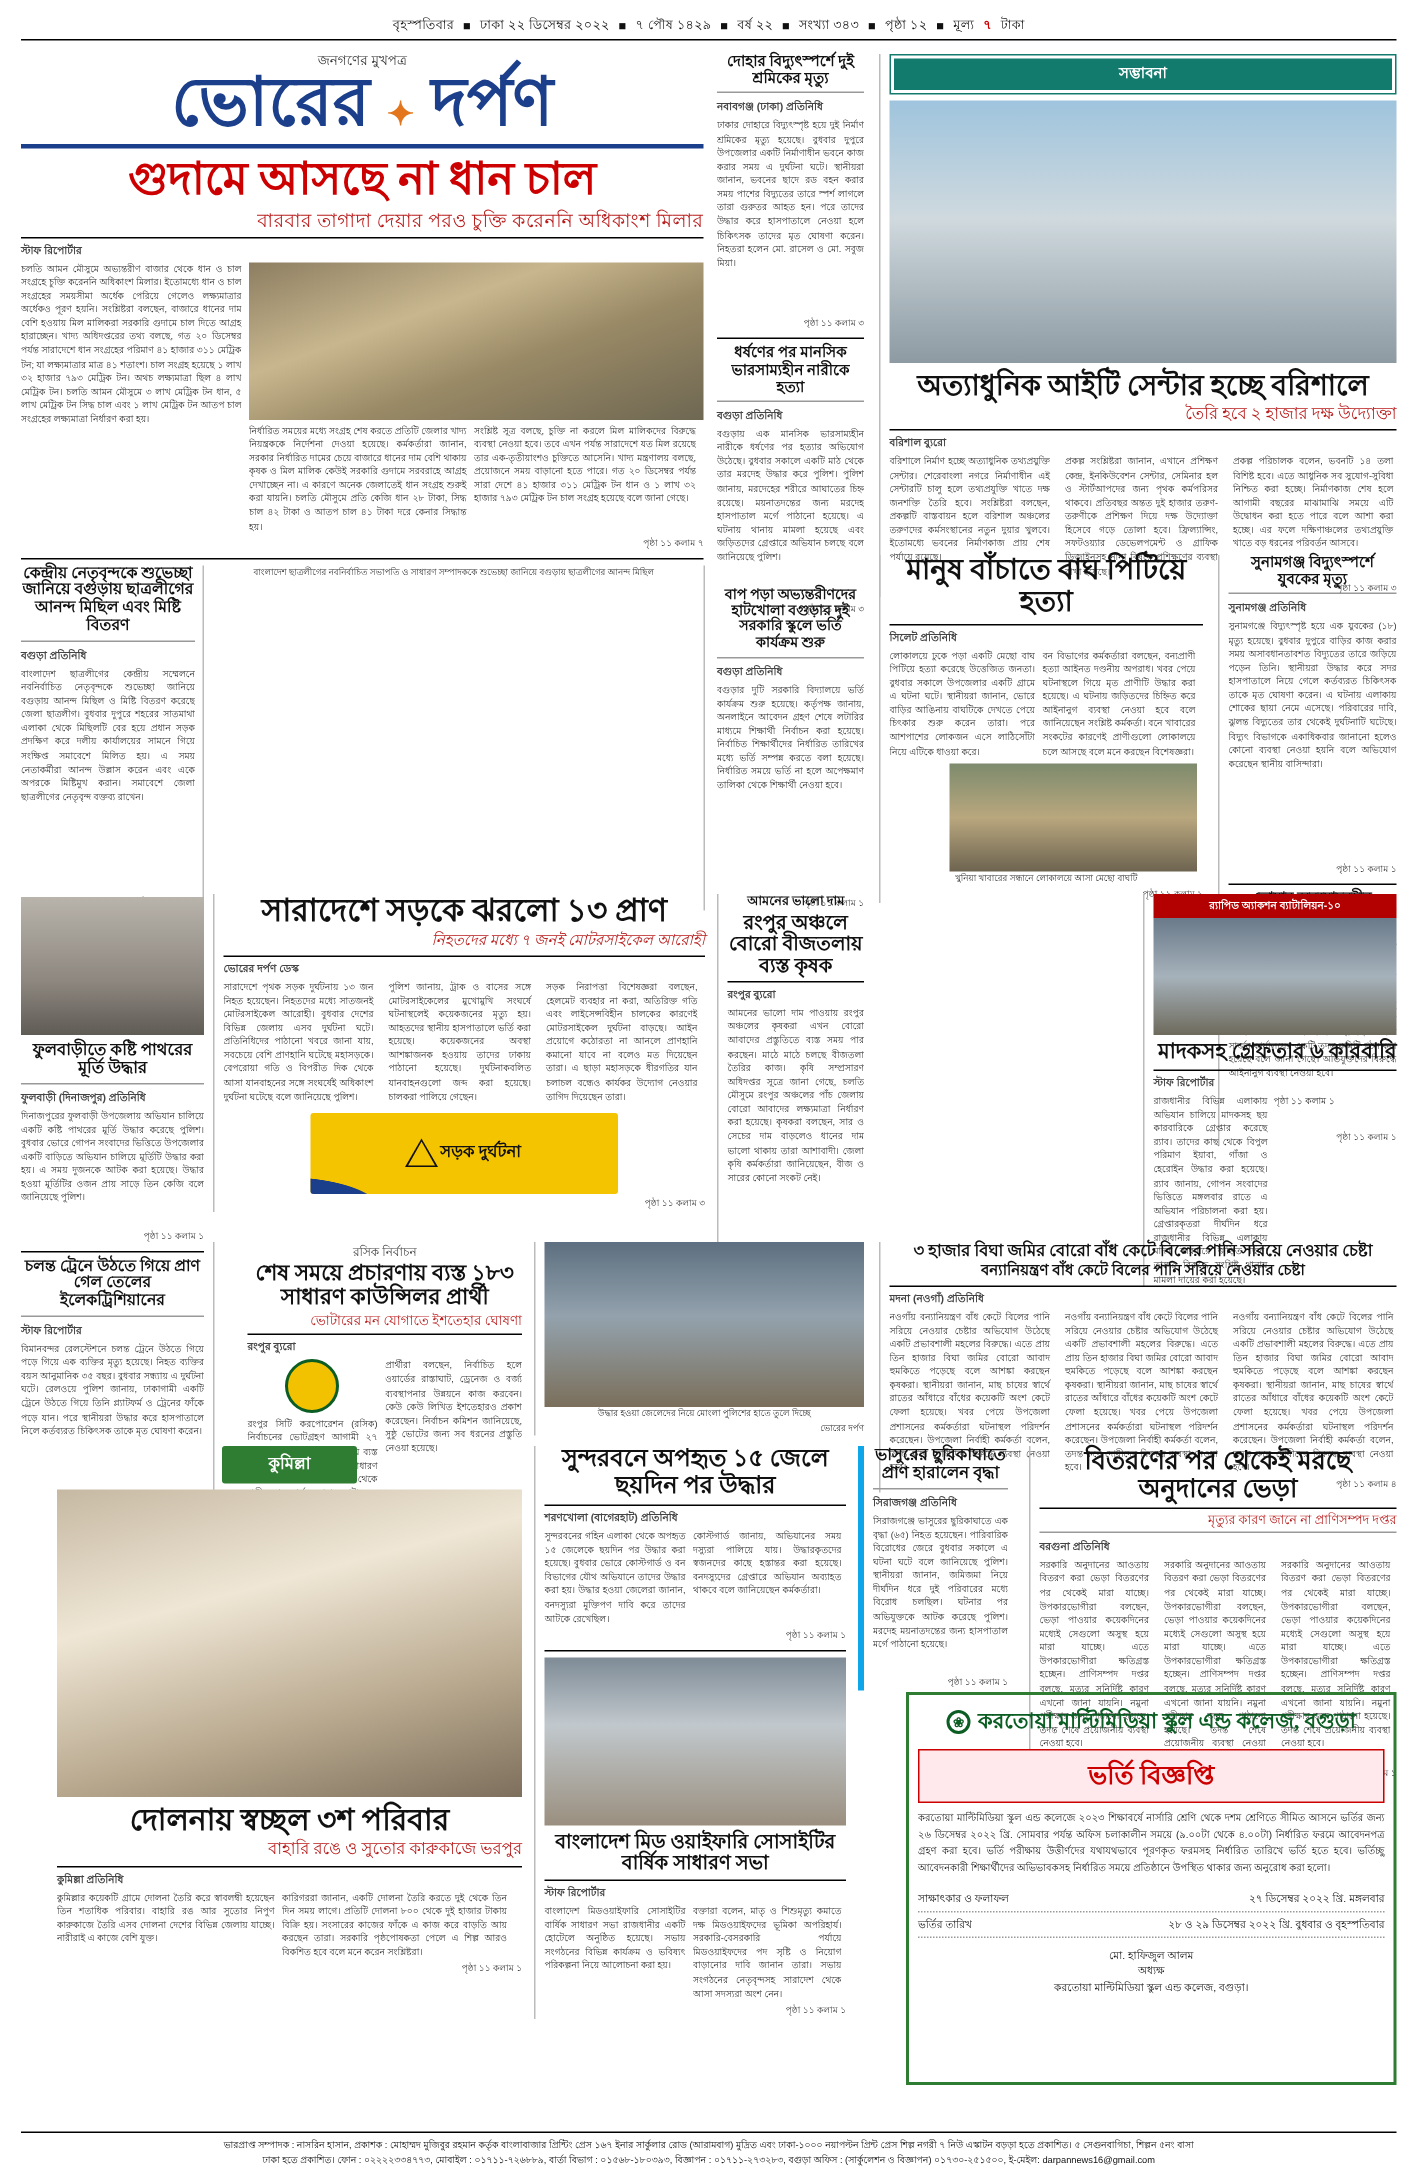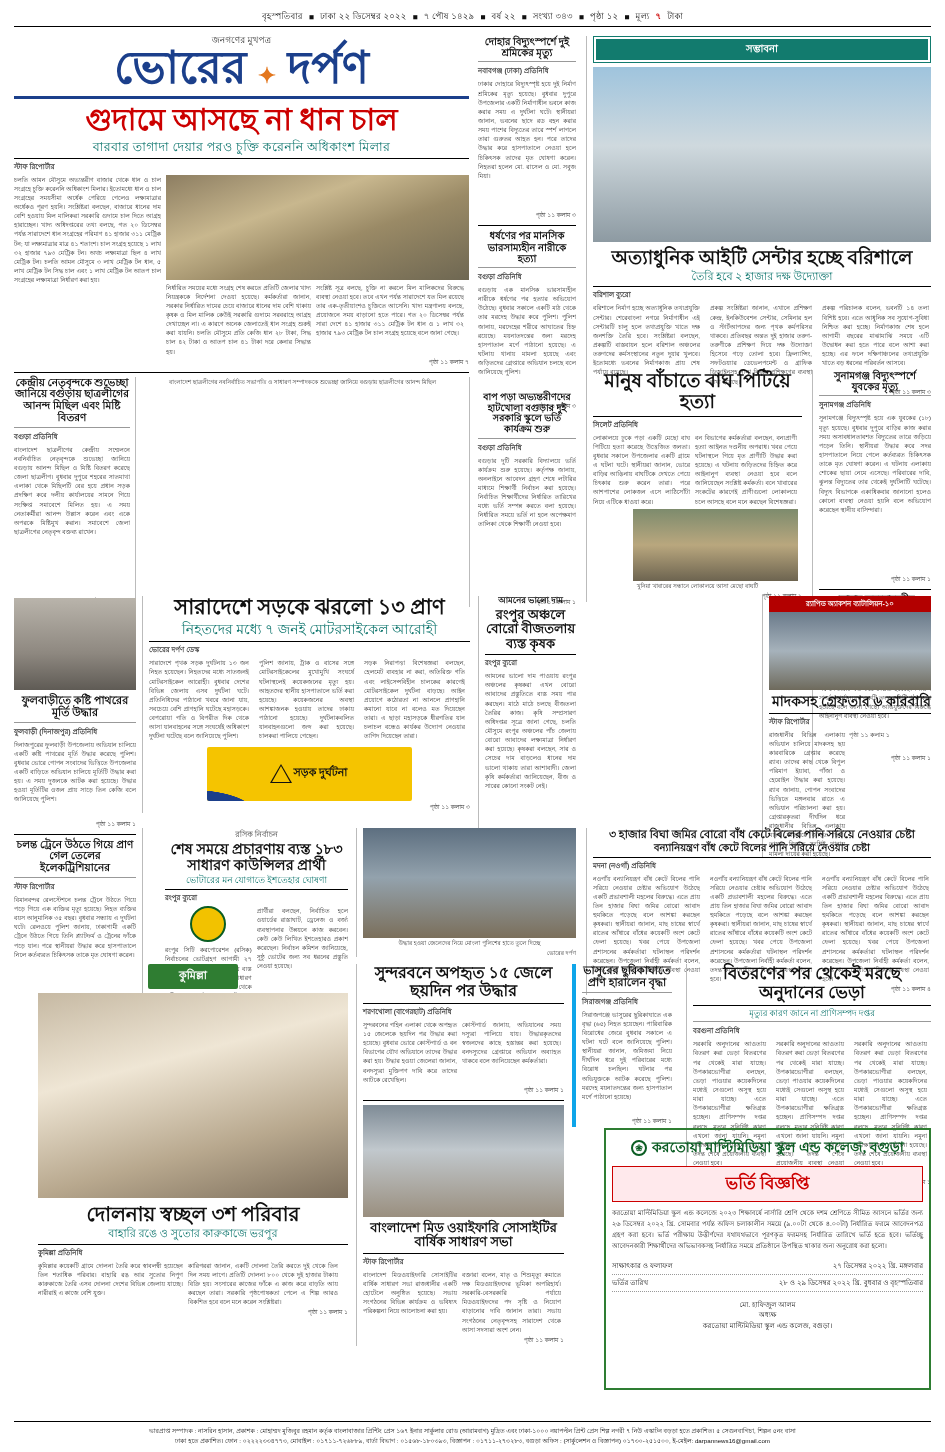--- a/index.html
+++ b/index.html
@@ -42,21 +42,21 @@
   .hline { border-top:1px solid #000; margin:4px 0; }
   .hline-thin { border-top:1px solid #999; margin:3px 0; }
 
   .hl {
     font-family:"Liberation Serif", serif;
     font-weight:bold; color:#111; text-align:center; line-height:1.12;
   }
   .hl-red { color:#cc0000; }
   .sub {
     font-family:"Liberation Serif", serif;
-    text-align:center; color:#0f766e; line-height:1.2;
+    text-align:right; color:#b91c1c; line-height:1.2;
   }
   .byline { font-size:7px; text-align:center; color:#444; margin:2px 0; font-weight:bold;}
   .body-text {
     font-size:6.1px; line-height:1.5; text-align:justify; color:#333;
     word-spacing:0px; hyphens:auto; overflow:hidden;
   }
   .cont { font-size:6px; text-align:right; color:#333; margin-top:1px; }
   .cap { font-size:5.8px; text-align:center; color:#333; margin-top:2px; line-height:1.3;}
 
   .photo { background:#c9cfd4; position:relative; overflow:hidden; }
@@ -288,21 +288,21 @@
     <div class="hline"></div>
     <div class="hl" style="font-size:10.5px;">চলন্ত ট্রেনে উঠতে গিয়ে প্রাণ গেল তেলের ইলেকট্রিশিয়ানের</div>
     <div class="hline-thin"></div>
     <div class="byline" style="text-align:left;">স্টাফ রিপোর্টার</div>
     <div class="body-text" style="height:110px;">বিমানবন্দর রেলস্টেশনে চলন্ত ট্রেনে উঠতে গিয়ে পড়ে গিয়ে এক ব্যক্তির মৃত্যু হয়েছে। নিহত ব্যক্তির বয়স আনুমানিক ৩৫ বছর। বুধবার সন্ধ্যায় এ দুর্ঘটনা ঘটে। রেলওয়ে পুলিশ জানায়, ঢাকাগামী একটি ট্রেনে উঠতে গিয়ে তিনি প্ল্যাটফর্ম ও ট্রেনের ফাঁকে পড়ে যান। পরে স্থানীয়রা উদ্ধার করে হাসপাতালে নিলে কর্তব্যরত চিকিৎসক তাকে মৃত ঘোষণা করেন।</div>
     <div class="cont">পৃষ্ঠা ১১ কলাম ১</div>
   </div>
 
   <div style="position:absolute; left:142px; top:596px; width:328px; border-left:1px solid #bbb; padding-left:6px;">
     <div class="hl" style="font-size:21px;">সারাদেশে সড়কে ঝরলো ১৩ প্রাণ</div>
-    <div class="sub" style="font-size:14px; margin-top:2px;">নিহতদের মধ্যে ৭ জনই মোটরসাইকেল আরোহী</div>
+    <div class="sub" style="font-size:10px; margin-top:2px;font-style:italic;">নিহতদের মধ্যে ৭ জনই মোটরসাইকেল আরোহী</div>
     <div class="hline" style="margin:3px 0 2px;"></div>
     <div class="byline" style="text-align:left;">ভোরের দর্পণ ডেস্ক</div>
     <div class="row">
       <div style="width:105px; padding-right:5px;" class="body-text">সারাদেশে পৃথক সড়ক দুর্ঘটনায় ১৩ জন নিহত হয়েছেন। নিহতদের মধ্যে সাতজনই মোটরসাইকেল আরোহী। বুধবার দেশের বিভিন্ন জেলায় এসব দুর্ঘটনা ঘটে। প্রতিনিধিদের পাঠানো খবরে জানা যায়, সবচেয়ে বেশি প্রাণহানি ঘটেছে মহাসড়কে। বেপরোয়া গতি ও বিপরীত দিক থেকে আসা যানবাহনের সঙ্গে সংঘর্ষেই অধিকাংশ দুর্ঘটনা ঘটেছে বলে জানিয়েছে পুলিশ।</div>
       <div style="width:105px; padding:0 5px;" class="body-text">পুলিশ জানায়, ট্রাক ও বাসের সঙ্গে মোটরসাইকেলের মুখোমুখি সংঘর্ষে ঘটনাস্থলেই কয়েকজনের মৃত্যু হয়। আহতদের স্থানীয় হাসপাতালে ভর্তি করা হয়েছে। কয়েকজনের অবস্থা আশঙ্কাজনক হওয়ায় তাদের ঢাকায় পাঠানো হয়েছে। দুর্ঘটনাকবলিত যানবাহনগুলো জব্দ করা হয়েছে। চালকরা পালিয়ে গেছেন।</div>
       <div style="width:106px; padding-left:5px;" class="body-text">সড়ক নিরাপত্তা বিশেষজ্ঞরা বলছেন, হেলমেট ব্যবহার না করা, অতিরিক্ত গতি এবং লাইসেন্সবিহীন চালকের কারণেই মোটরসাইকেল দুর্ঘটনা বাড়ছে। আইন প্রয়োগে কঠোরতা না আনলে প্রাণহানি কমানো যাবে না বলেও মত দিয়েছেন তারা। এ ছাড়া মহাসড়কে ধীরগতির যান চলাচল বন্ধেও কার্যকর উদ্যোগ নেওয়ার তাগিদ দিয়েছেন তারা।</div>
     </div>
     <div class="badge-road" style="height:54px; width:205px; margin:6px auto 0;">
       <div class="swoosh"></div>
       <div class="tri-wrap">

